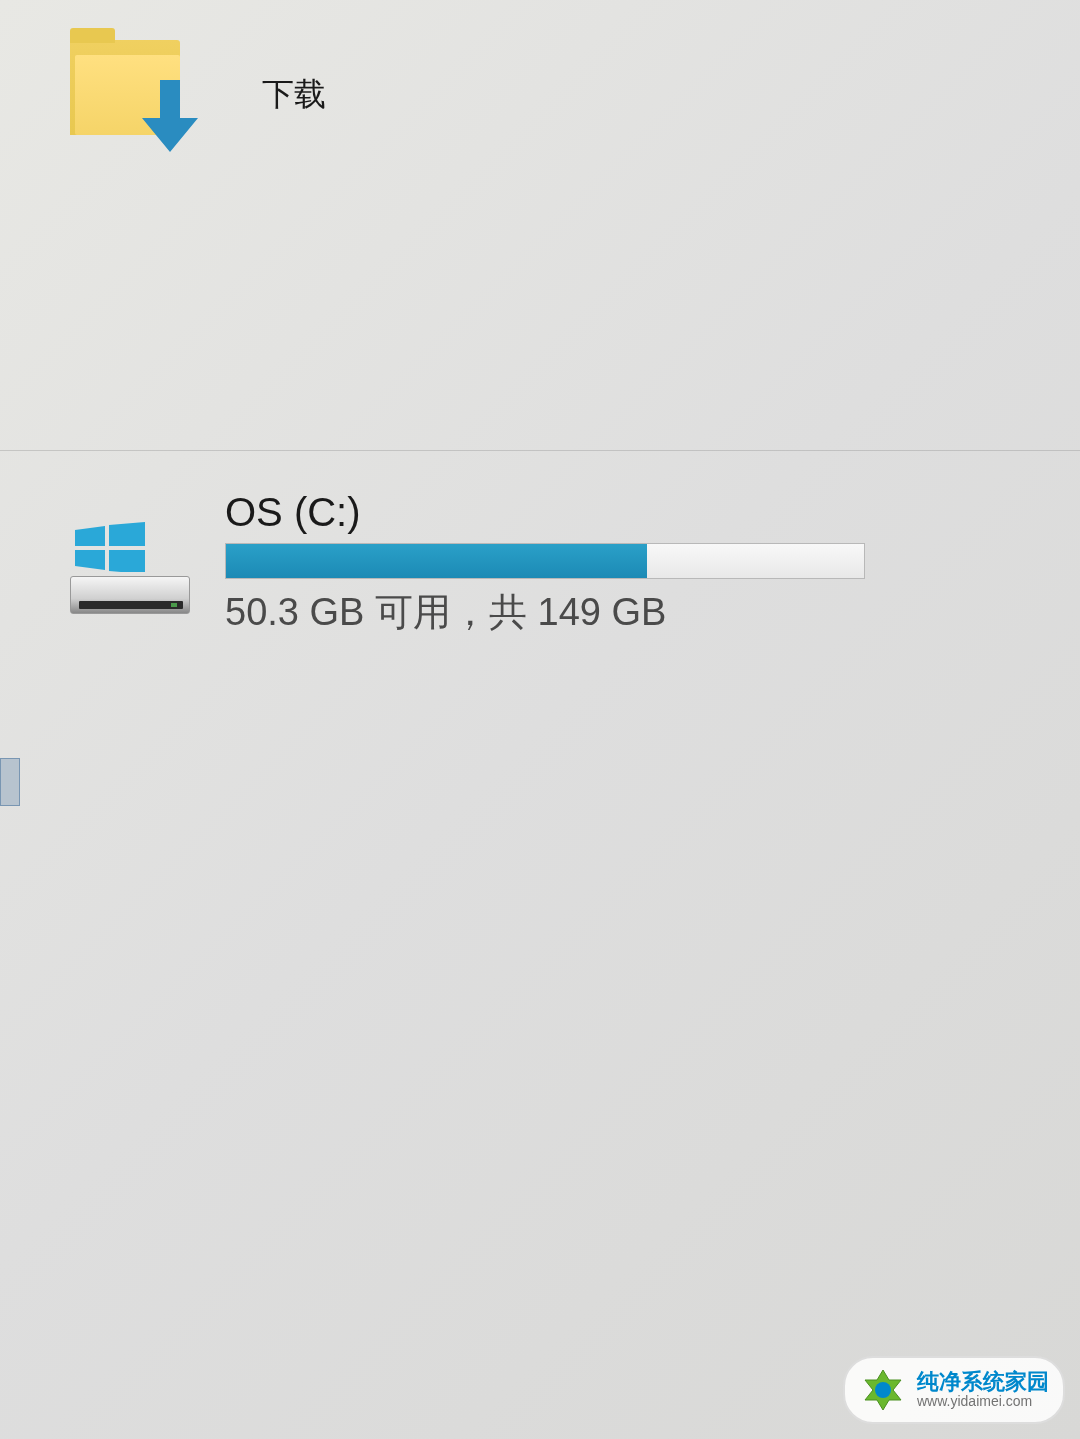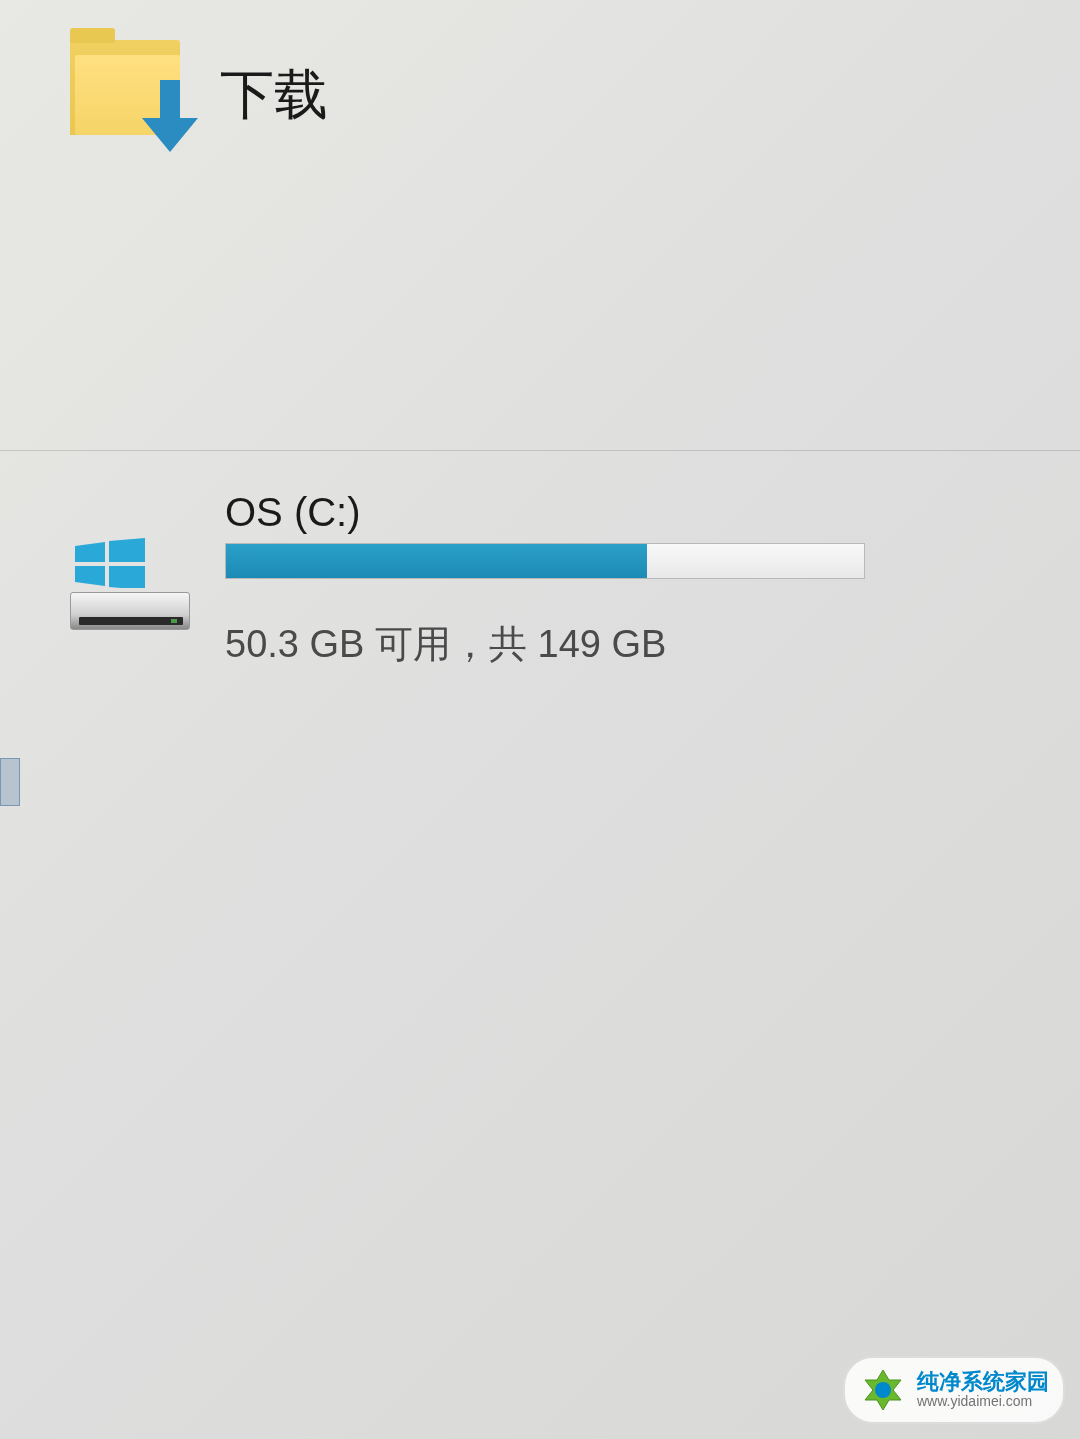--- a/index.html
+++ b/index.html
@@ -57,23 +57,24 @@
       border-radius: 2px;
     }
     .download-arrow {
       position: absolute;
       right: -10px;
       bottom: -5px;
       width: 60px;
       height: 75px;
     }
     .folder-label {
-      font-size: 54px;
+      font-size: 32px;
       color: #1a1a1a;
       font-weight: 400;
+      margin-left: 42px;
     }
     .divider {
       position: absolute;
       top: 450px;
       left: 0;
       right: 0;
       height: 1px;
       background: rgba(150, 150, 150, 0.4);
     }
     .drive-item {
@@ -146,21 +147,20 @@
       overflow: hidden;
     }
     .usage-fill {
       height: 100%;
       background: linear-gradient(to bottom, #2aa0c8 0%, #1c8ab5 100%);
     }
     .drive-stats {
       font-size: 38px;
       color: #4a4a4a;
       font-weight: 400;
-      margin-top: 32px;
     }
     .watermark {
       position: absolute;
       bottom: 15px;
       right: 15px;
       display: flex;
       align-items: center;
       gap: 10px;
       background: rgba(255,255,255,0.85);
       padding: 8px 14px;

